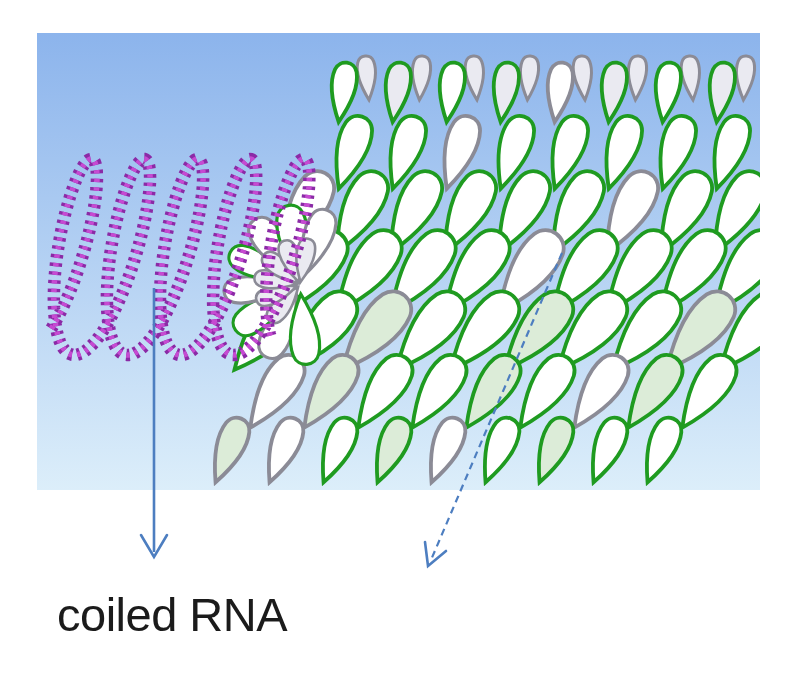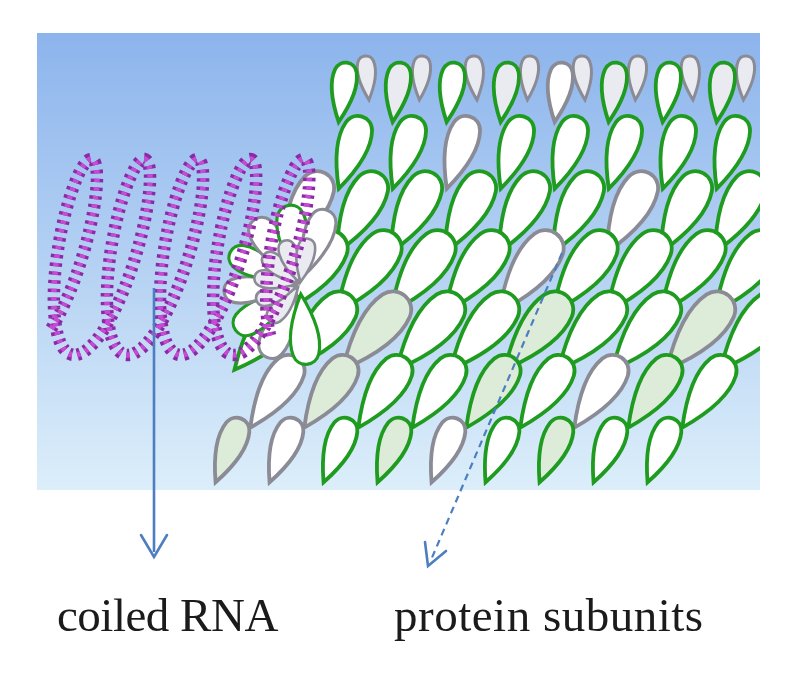--- a/index.html
+++ b/index.html
@@ -44,21 +44,20 @@
     fill: none;
     stroke-linecap: round;
     stroke-linejoin: miter;
   }
   .caption {
     position: absolute;
     color: var(--label-text);
     font-size: 47px;
     line-height: 1.15;
     white-space: nowrap;
-    font-family: Liberation Serif, serif;
   }
   #label-rna { left: 57px; top: 588px; letter-spacing: -0.5px; }
   #label-protein { left: 394px; top: 588px; letter-spacing: 0.5px; }
 </style>
 </head>
 <body>
 
 <div class="stage">
 
   <div class="panel">
@@ -172,15 +171,14 @@
       <line class="arrow-line" x1="154" y1="288" x2="154" y2="552"></line>
       <polyline class="arrow-head" points="141,535 154,557 167,535"></polyline>
     </g>
     <g>
       <line class="arrow-line dashed" x1="562" y1="253" x2="431" y2="560"></line>
       <polyline class="arrow-head" points="446,551 428,566 425,542"></polyline>
     </g>
   </svg>
 
   <div class="caption" id="label-rna">coiled RNA</div>
-  <div class="caption" id="label-protein">protein subunits</div>
 
 </div>
 
 </body></html>

